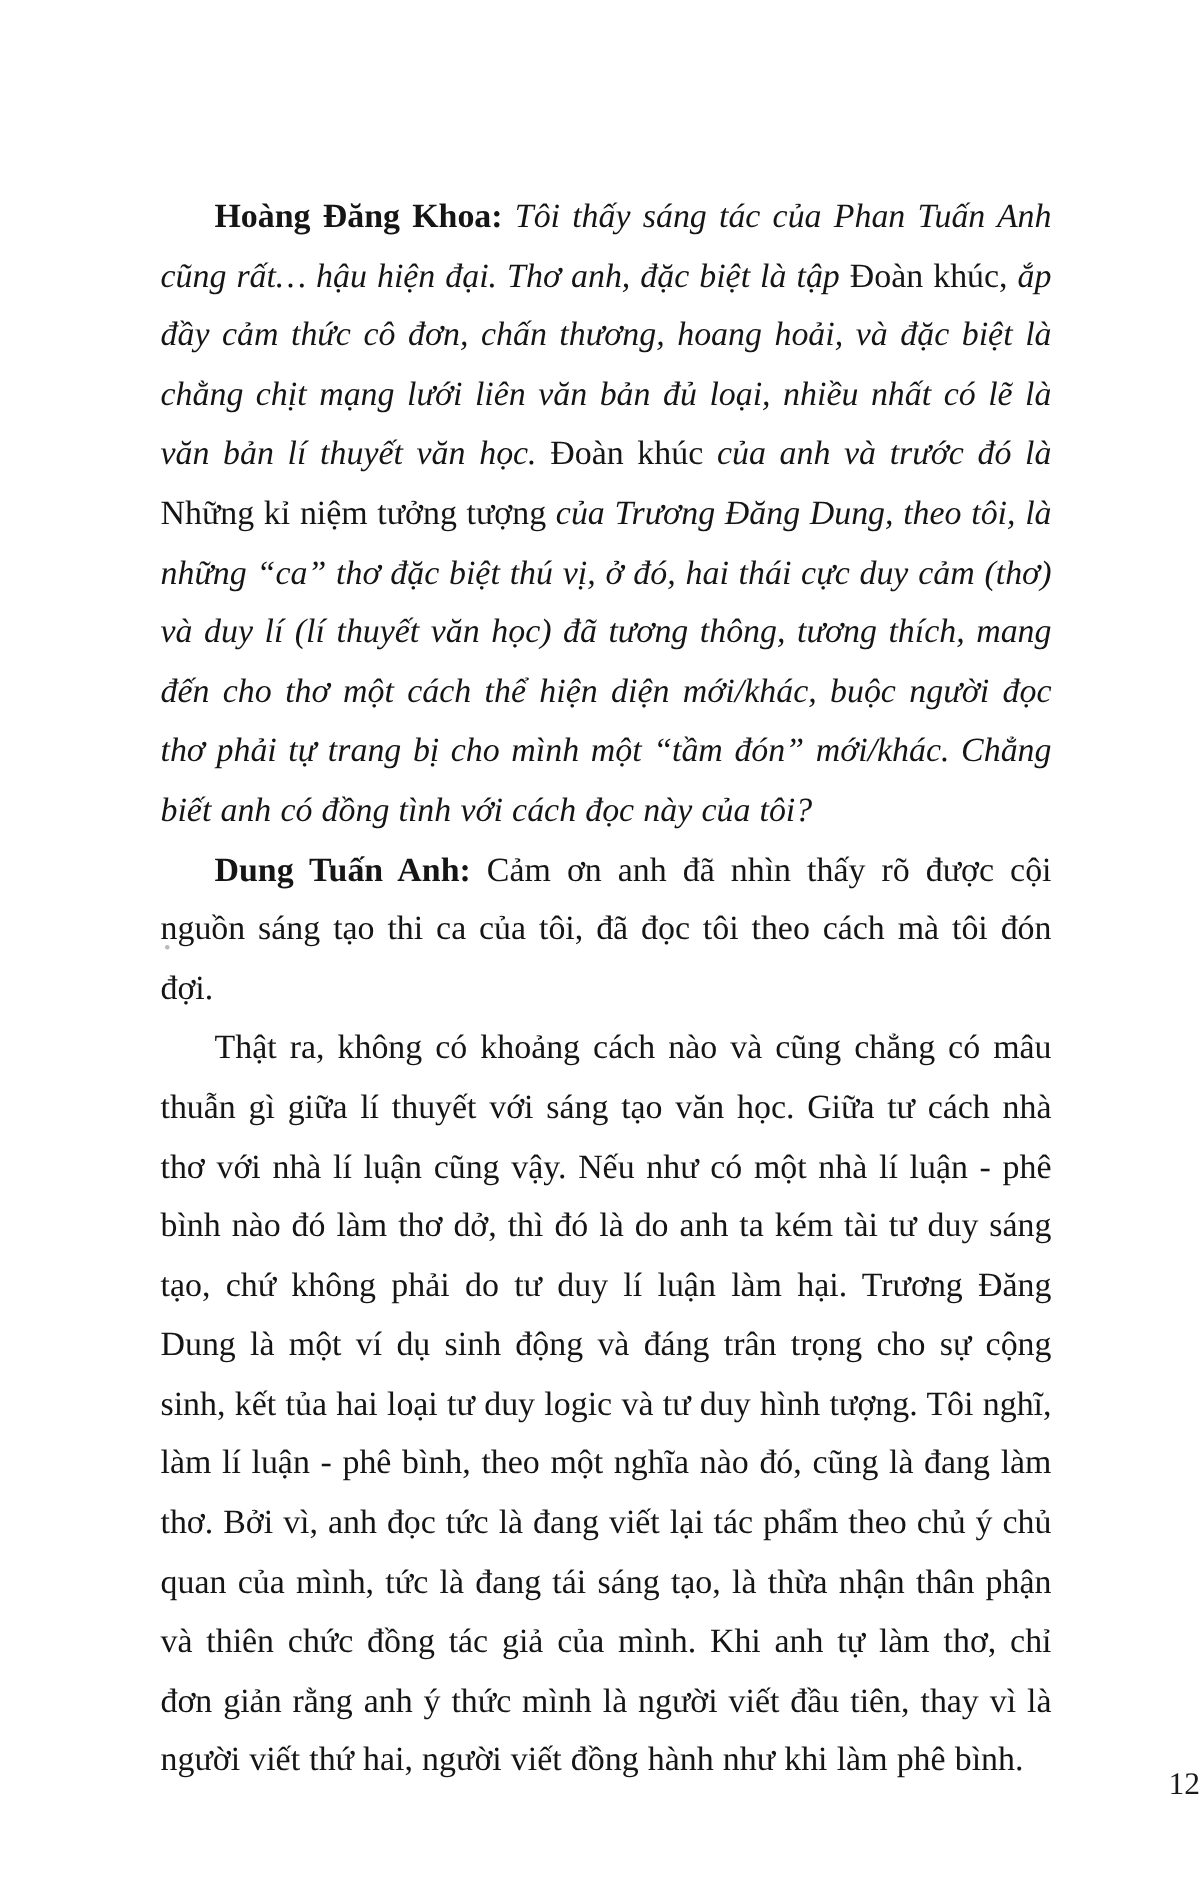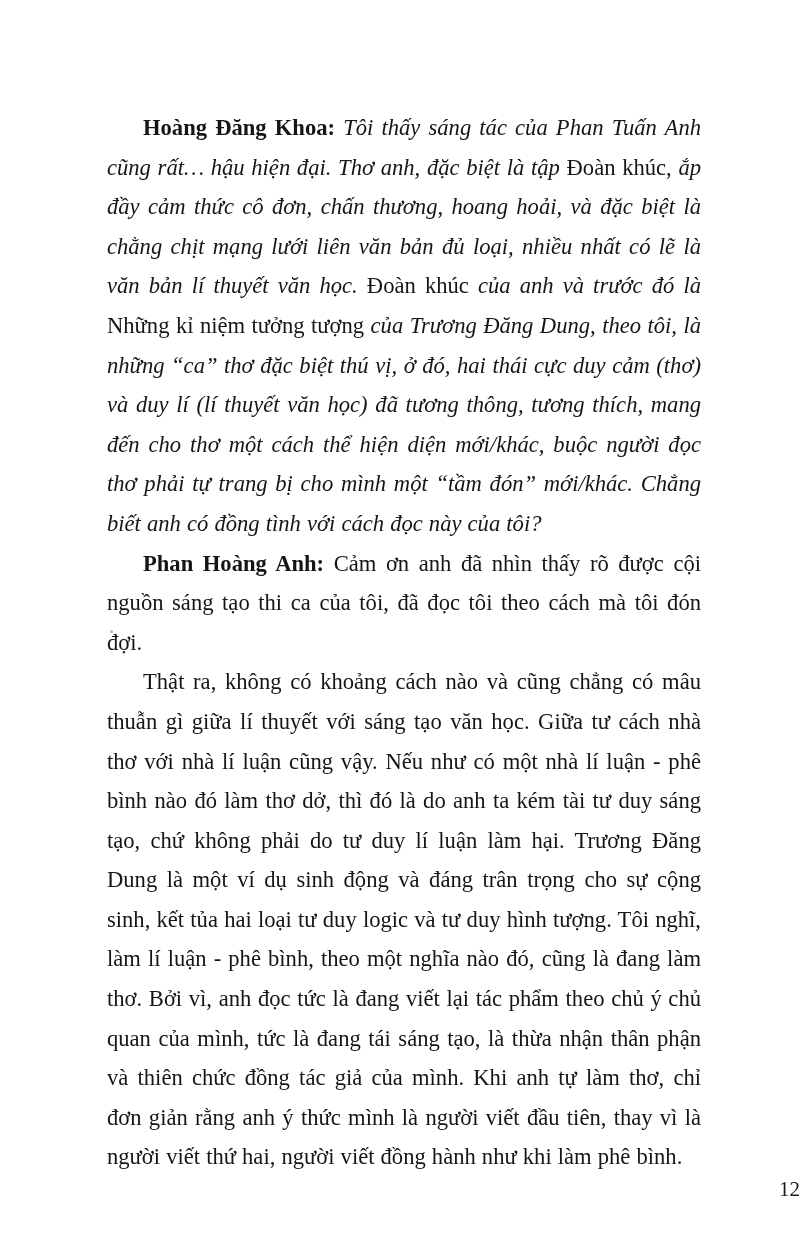--- a/index.html
+++ b/index.html
@@ -16,21 +16,21 @@
     background: #ffffff;
     margin: 0 auto;
     overflow: hidden;
     font-family: "Liberation Serif", "DejaVu Serif", serif;
     color: #151515;
   }
 
   .text-block {
     position: absolute;
     left: 107px;
-    top: 108px;
+    top: 124px;
     width: 594px;
   }
 
   p.para {
     margin: 0;
     text-align: justify;
     text-justify: inter-word;
     font-size: 22.6px;
     line-height: 39.6px;
     text-indent: 36px;
@@ -88,21 +88,21 @@
 
   <div class="speck"></div>
 
   <div class="text-block">
 
     <p class="para italic-para">
       <span class="speaker">Hoàng Đăng Khoa:</span><span> Tôi thấy sáng tác của Phan Tuấn Anh cũng rất… hậu hiện đại. Thơ anh, đặc biệt là tập </span><span class="title-roman">Đoàn khúc,</span><span> ắp đầy cảm thức cô đơn, chấn thương, hoang hoải, và đặc biệt là chằng chịt mạng lưới liên văn bản đủ loại, nhiều nhất có lẽ là văn bản lí thuyết văn học. </span><span class="title-roman">Đoàn khúc</span><span> của anh và trước đó là </span><span class="title-roman">Những kỉ niệm tưởng tượng</span><span> của Trương Đăng Dung, theo tôi, là những “ca” thơ đặc biệt thú vị, ở đó, hai thái cực duy cảm (thơ) và duy lí (lí thuyết văn học) đã tương thông, tương thích, mang đến cho thơ một cách thể hiện diện mới/khác, buộc người đọc thơ phải tự trang bị cho mình một “tầm đón” mới/khác. Chẳng biết anh có đồng tình với cách đọc này của tôi?</span>
     </p>
 
     <p class="para">
-      <span class="speaker">Phan Hoàng Anh:</span><span> Cảm ơn anh đã nhìn thấy rõ được cội nguồn sáng tạo thi ca của tôi, đã đọc tôi theo cách mà tôi đón đợi.</span>
+      <span class="speaker">Dung Tuấn Anh:</span><span> Cảm ơn anh đã nhìn thấy rõ được cội nguồn sáng tạo thi ca của tôi, đã đọc tôi theo cách mà tôi đón đợi.</span>
     </p>
 
     <p class="para">
       <span>Thật ra, không có khoảng cách nào và cũng chẳng có mâu thuẫn gì giữa lí thuyết với sáng tạo văn học. Giữa tư cách nhà thơ với nhà lí luận cũng vậy. Nếu như có một nhà lí luận - phê bình nào đó làm thơ dở, thì đó là do anh ta kém tài tư duy sáng tạo, chứ không phải do tư duy lí luận làm hại. Trương Đăng Dung là một ví dụ sinh động và đáng trân trọng cho sự cộng sinh, kết tủa hai loại tư duy logic và tư duy hình tượng. Tôi nghĩ, làm lí luận - phê bình, theo một nghĩa nào đó, cũng là đang làm thơ. Bởi vì, anh đọc tức là đang viết lại tác phẩm theo chủ ý chủ quan của mình, tức là đang tái sáng tạo, là thừa nhận thân phận và thiên chức đồng tác giả của mình. Khi anh tự làm thơ, chỉ đơn giản rằng anh ý thức mình là người viết đầu tiên, thay vì là người viết thứ hai, người viết đồng hành như khi làm phê bình.</span>
     </p>
 
 
   </div>
 
   <div class="page-number">12</div>

